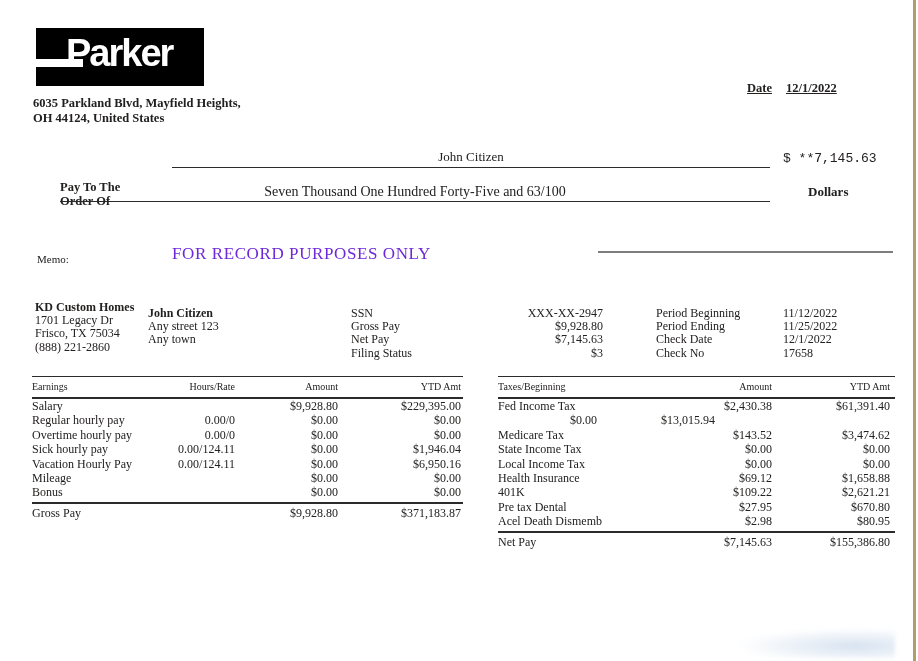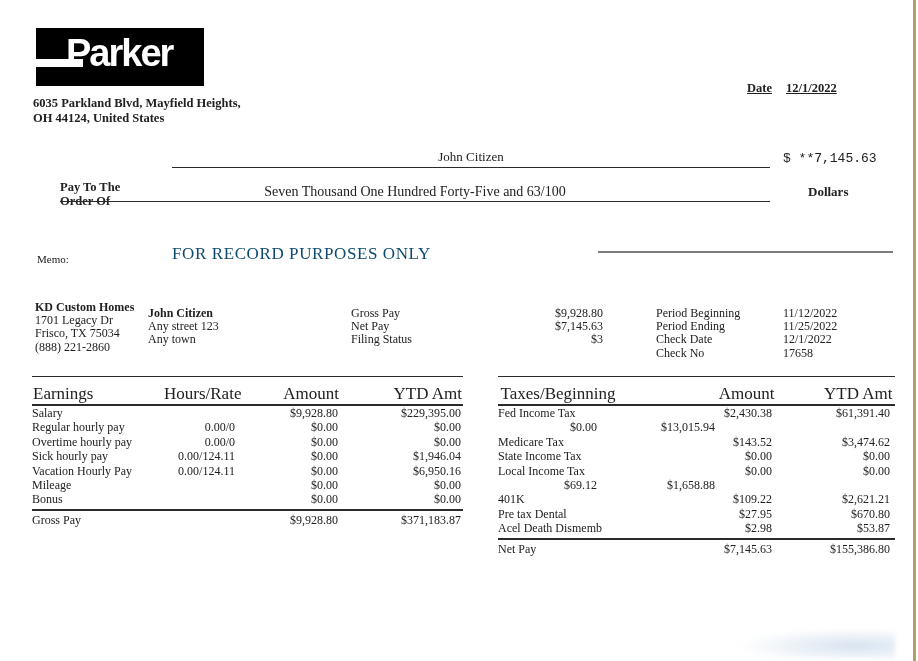--- a/index.html
+++ b/index.html
@@ -28,42 +28,42 @@
   .payto{position:absolute;left:60px;top:151px;width:97px;
     font-weight:bold;font-size:12.5px;line-height:14px;margin-top:29px;}
   .payee-line{position:absolute;left:172px;top:146px;width:598px;height:22px;line-height:22px;
     text-align:center;font-size:13px;border-bottom:1.5px solid #2b2b2b;}
   .check-amount{position:absolute;left:783px;top:151px;font-size:13px;font-family:Liberation Mono, monospace;}
   .words-line{position:absolute;left:60px;top:181px;width:710px;height:21px;line-height:21px;
     text-align:center;font-size:14px;border-bottom:1.5px solid #2b2b2b;}
   .dollars{position:absolute;left:783px;top:184px;font-size:13px;font-weight:bold;margin-left:25px;}
 
   .memo-label{position:absolute;left:37px;top:253px;font-size:11px;}
-  .memo-text{position:absolute;left:172px;top:244px;font-size:17px;letter-spacing:.6px;color:#0c4a6e;}
+  .memo-text{position:absolute;left:172px;top:244px;font-size:17px;letter-spacing:.6px;color:#6d28d9;}
   .sig-line{position:absolute;left:598px;top:238px;width:295px;height:15px;border-bottom:2px solid #7d7d7d;}
 
   
   .block{position:absolute;font-size:12px;line-height:13.2px;}
   .block .bname{font-weight:bold;}
   .employer{left:35px;top:301px;}
   .employee{left:148px;top:307px;}
   .summary{left:351px;top:307px;width:252px;}
   .period{left:656px;top:307px;width:240px;}
   .summary .trow,.period .trow{display:flex;height:13.2px;line-height:13.2px;}
   .s-label{flex:none;}
   .s-value{margin-left:auto;text-align:right;}
   .p-label{width:127px;flex:none;}
   .p-value{flex:none;}
 
   
   .ptable{position:absolute;font-size:12px;}
   .earnings{left:32px;top:376px;width:431px;}
   .deductions{left:498px;top:376px;width:397px;}
   .thead{display:flex;border-top:1.5px solid #2b2b2b;border-bottom:2.5px solid #2b2b2b;
-    padding:10px 0 3px 0;font-size:17px;line-height:14px;justify-content:center;}
+    padding:3px 0 3px 0;font-size:10px;line-height:14px;}
   .tbody{}
   .trow{display:flex;height:14.4px;line-height:14.4px;}
   .c-name{width:131px;text-align:left;}
   .c-hours{width:72px;text-align:right;}
   .c-amt{width:103px;text-align:right;}
   .c-ytd{width:123px;text-align:right;}
   .d-name{width:175px;text-align:left;}
   .d-amt{width:99px;text-align:right;}
   .d-ytd{width:118px;text-align:right;}
   .ttotal{display:flex;border-top:2px solid #2b2b2b;margin-top:2px;padding-top:2px;
@@ -110,20 +110,24 @@
   </div>
 
   <div class="block employee" data-name="employee-block">
     <div class="bname" data-name="employee-name">John Citizen</div>
     <div data-name="employee-address1">Any street 123</div>
     <div data-name="employee-address2">Any town</div>
   </div>
 
   <div class="block summary" data-name="summary-rows">
       <div class="trow" data-name="table-row">
+        <span class="s-label" data-name="summary-label">SSN</span>
+        <span class="s-value" data-name="summary-value">XXX-XX-2947</span>
+      </div>
+      <div class="trow" data-name="table-row">
         <span class="s-label" data-name="summary-label">Gross Pay</span>
         <span class="s-value" data-name="summary-value">$9,928.80</span>
       </div>
       <div class="trow" data-name="table-row">
         <span class="s-label" data-name="summary-label">Net Pay</span>
         <span class="s-value" data-name="summary-value">$7,145.63</span>
       </div>
       <div class="trow" data-name="table-row">
         <span class="s-label" data-name="summary-label">Filing Status</span>
         <span class="s-value" data-name="summary-value">$3</span>
@@ -232,37 +236,38 @@
           <span class="d-name" data-name="deduction-name">State Income Tax</span>
           <span class="d-amt" data-name="deduction-amount">$0.00</span>
           <span class="d-ytd" data-name="deduction-ytd">$0.00</span>
         </div>
         <div class="trow" data-name="table-row">
           <span class="d-name" data-name="deduction-name">Local Income Tax</span>
           <span class="d-amt" data-name="deduction-amount">$0.00</span>
           <span class="d-ytd" data-name="deduction-ytd">$0.00</span>
         </div>
         <div class="trow" data-name="table-row">
+          <span class="d-name" data-name="deduction-name">Health Insurance</span>
           <span class="d-amt" data-name="deduction-amount">$69.12</span>
           <span class="d-ytd" data-name="deduction-ytd">$1,658.88</span>
         </div>
         <div class="trow" data-name="table-row">
           <span class="d-name" data-name="deduction-name">401K</span>
           <span class="d-amt" data-name="deduction-amount">$109.22</span>
           <span class="d-ytd" data-name="deduction-ytd">$2,621.21</span>
         </div>
         <div class="trow" data-name="table-row">
           <span class="d-name" data-name="deduction-name">Pre tax Dental</span>
           <span class="d-amt" data-name="deduction-amount">$27.95</span>
           <span class="d-ytd" data-name="deduction-ytd">$670.80</span>
         </div>
         <div class="trow" data-name="table-row">
           <span class="d-name" data-name="deduction-name">Acel Death Dismemb</span>
           <span class="d-amt" data-name="deduction-amount">$2.98</span>
-          <span class="d-ytd" data-name="deduction-ytd">$53.87</span>
+          <span class="d-ytd" data-name="deduction-ytd">$80.95</span>
         </div>
       </div>
     <div class="ttotal" data-name="deductions-total-row">
       <span class="d-name" data-name="deductions-total-label">Net Pay</span>
       <span class="d-amt" data-name="deductions-total-amount">$7,145.63</span>
       <span class="d-ytd" data-name="deductions-total-ytd">$155,386.80</span>
     </div>
   </div>
 
   <div class="smudge" data-name="scan-smudge"></div>

